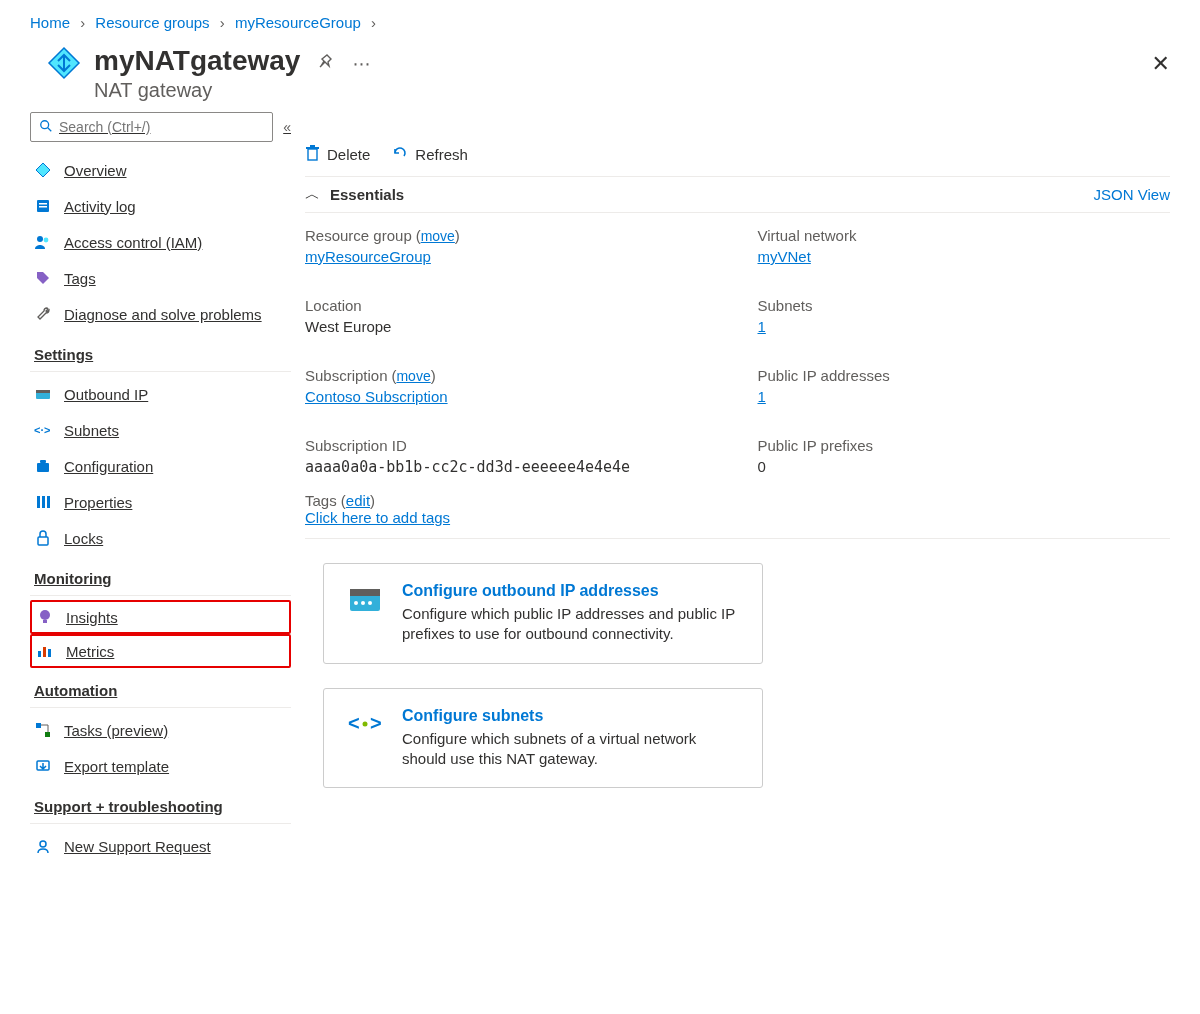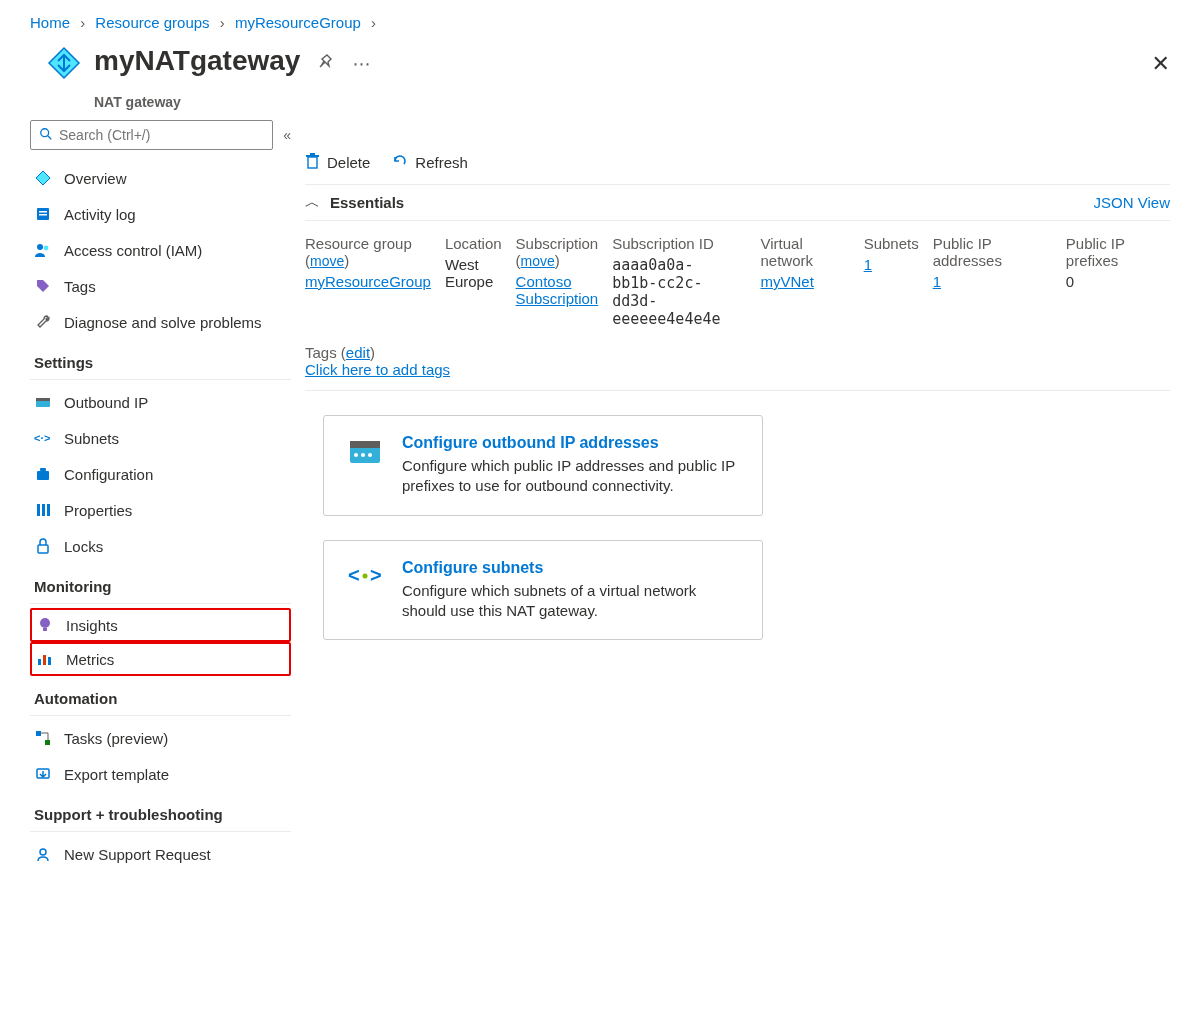--- a/index.html
+++ b/index.html
@@ -5,48 +5,48 @@
   * { box-sizing: border-box; margin: 0; padding: 0; }
   body { font-family: "Segoe UI", Arial, sans-serif; font-size: 14px; color: #323130; background: #fff; }
 
   .breadcrumb { padding: 14px 30px 8px 30px; font-size: 15px; }
   .breadcrumb .crumb { color: #0078d4; cursor: pointer; }
   .breadcrumb .sep { color: #605e5c; margin: 0 6px; }
 
   .header { display: flex; align-items: flex-start; padding: 6px 30px 10px 46px; }
   .header .res-icon { width: 36px; height: 36px; margin-right: 12px; display:flex;align-items:center;justify-content:center;}
   .header .title { font-size: 28px; font-weight: 600; color: #323130; }
-  .header .subtitle { font-size: 14px; color: #605e5c; margin-top: 17px; font-weight: bold; }
+  .header .subtitle { font-size: 20px; color: #605e5c; margin-top: 2px; }
   .header .actions { margin-left: 18px; display: flex; align-items: center; gap: 18px; padding-top: 8px;}
   .header .pin, .header .more { color: #605e5c; cursor: pointer; font-size: 18px; }
   .header .close { margin-left: auto; font-size: 22px; color: #323130; cursor: pointer; padding-top:6px;}
 
   .content { display: flex; }
-  .sidebar { width: 305px; padding: 0 14px 20px 30px; }
+  .sidebar { width: 305px; padding: 0 14px 20px 30px; text-decoration: underline; }
   .search-row { display:flex; align-items:center; gap:10px; margin-bottom: 10px;}
   .search-box { flex:1; display: flex; align-items: center; border: 1px solid #8a8886; border-radius: 2px; padding: 4px 8px; height: 30px;}
   .search-box input { border: none; outline: none; flex: 1; font-size: 14px; color: #323130; }
   .collapse { color:#605e5c; font-size:14px; cursor:pointer;}
 
   .nav-item { display: flex; align-items: center; gap: 12px; padding: 9px 4px; cursor: pointer; color: #323130; font-size: 15px; }
   .nav-item .nav-icon { width: 18px; height:18px; display:flex; align-items:center; justify-content:center; flex-shrink:0;}
   .nav-section { font-weight: 600; font-size: 15px; padding: 14px 4px 8px 4px; color: #323130; border-bottom:1px solid #edebe9; margin-bottom:4px;}
   .highlight { border: 2px solid #e60000; border-radius: 2px; padding:6px 4px; }
 
   .main { flex: 1; padding: 0 30px 30px 0; margin-top: 27px; }
   .toolbar { display: flex; gap: 22px; padding: 6px 0 12px 0; font-size: 15px;}
   .toolbar .tb-btn { display:flex; align-items:center; gap:7px; cursor:pointer; color:#323130;}
   .toolbar .tb-icon { color:#0078d4; }
 
   .essentials-bar { display:flex; align-items:center; border-top:1px solid #edebe9; border-bottom:1px solid #edebe9; padding:8px 0; font-size:15px;}
   .essentials-bar .chev { margin-right:10px; cursor:pointer;}
   .essentials-bar .json { margin-left:auto; color:#0078d4; cursor:pointer;}
 
   .essentials-grid { display:flex; gap:40px; padding: 14px 0 10px 0;}
-  .ess-col { flex:1; display:flex; flex-direction:row; gap:14px;}
+  .ess-col { flex:1; display:flex; flex-direction:column; gap:32px;}
   .ess-field .lbl { color:#605e5c; font-size:15px;}
   .ess-field .val { font-size:15px; padding-top:4px;}
   .ess-field .val a { color:#0078d4; text-decoration:underline; cursor:pointer;}
   .ess-field .move { color:#0078d4; text-decoration:underline; cursor:pointer;}
   .mono { font-family: "Segoe UI", monospace; font-size:14px;}
 
   .tags-row { padding:6px 0 12px 0; font-size:15px; border-bottom:1px solid #edebe9;}
   .tags-row .lbl { color:#605e5c;}
   .tags-row a { color:#0078d4; text-decoration:underline; cursor:pointer;}
 

